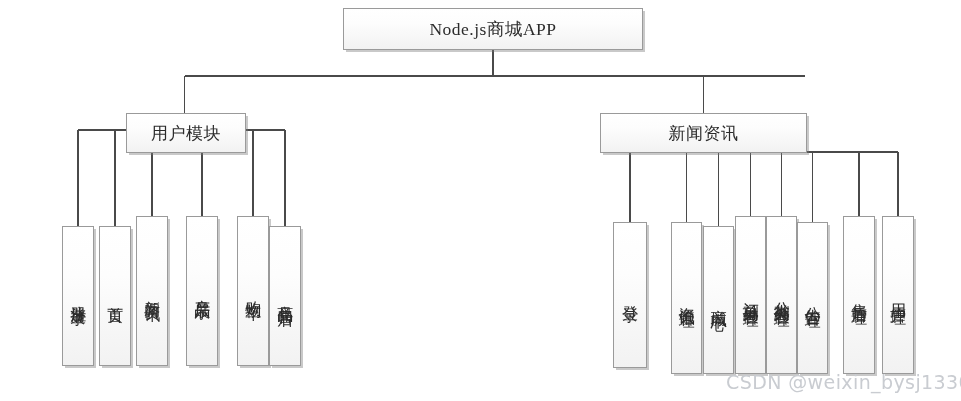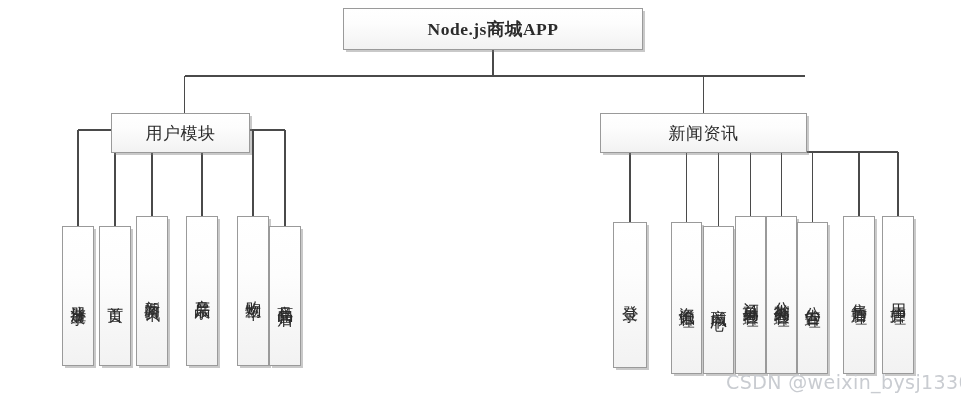--- a/index.html
+++ b/index.html
@@ -32,21 +32,21 @@
     display: flex;
     align-items: center;
     justify-content: center;
     color: #2b2b2b;
   }
   .node-h {
     font-size: 17px;
     letter-spacing: 0.5px;
     white-space: nowrap;
   }
-  .node-root { font-size: 17.5px; font-weight: bold; }
+  .node-root { font-size: 17.5px; }
   .node-v {
     writing-mode: vertical-rl;
     text-orientation: upright;
     font-size: 16px;
     line-height: 1.02;
     letter-spacing: 2px;
     white-space: nowrap;
   }
   .watermark {
     position: absolute;
@@ -97,21 +97,21 @@
       <path d="M807,152 L898,152"></path>
       <path d="M859,152 L859,216"></path>
       <path d="M898,152 L898,216"></path>
     </g>
   </svg>
 
   <div class="node node-h node-root" style="left:343px; top:8px; width:300px; height:42px;">
     <span>Node.js商城APP</span>
   </div>
 
-  <div class="node node-h" style="left:111px; top:113px; width:139px; height:40px;">
+  <div class="node node-h" style="left:126px; top:113px; width:120px; height:40px;">
     <span>用户模块</span>
   </div>
 
   <div class="node node-h" style="left:600px; top:113px; width:207px; height:40px;">
     <span>新闻资讯</span>
   </div>
 
   <div class="node node-v" style="left:62px; top:226px; width:32px; height:140px;">
     <span>注册登录</span>
   </div>

